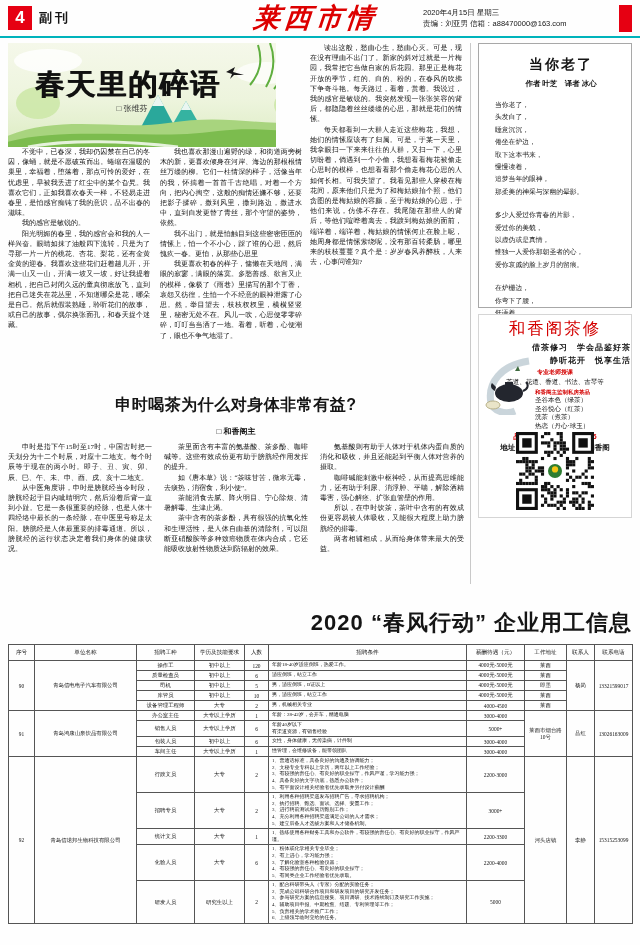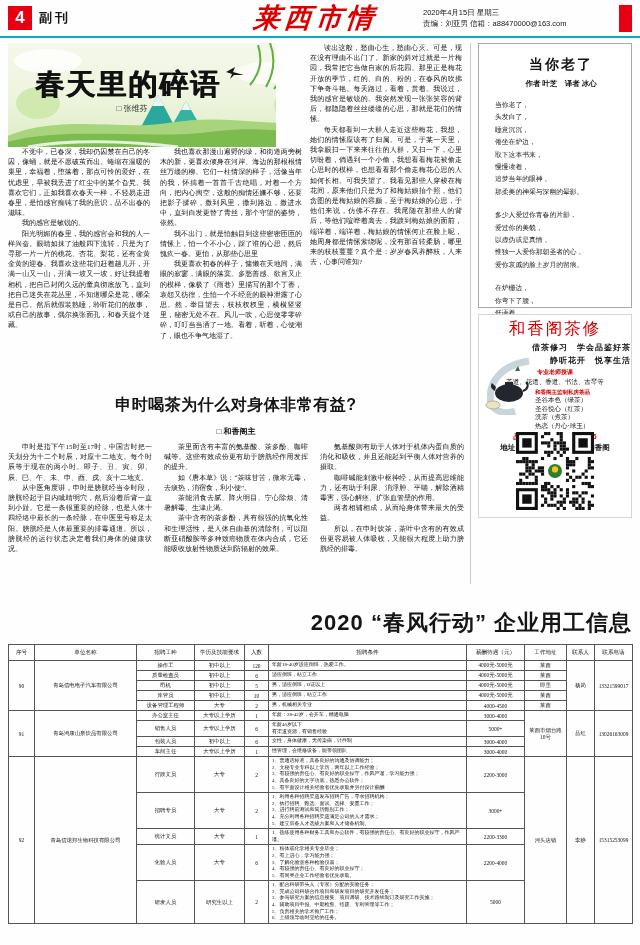--- a/index.html
+++ b/index.html
@@ -147,22 +147,22 @@
         </div>
         <div id="art2-body" class="bodytext">
             <div class="para">申时是指下午15时至17时，中国古时把一天划分为十二个时辰，对应十二地支。每个时辰等于现在的两小时。即子、丑、寅、卯、辰、巳、午、未、申、酉、戌、亥十二地支。</div>
             <div class="para">从中医角度讲，申时是膀胱经当令时段，膀胱经起于目内眦睛明穴，然后沿着后背一直到小趾。它是一条很重要的经脉，也是人体十四经络中最长的一条经脉，在中医里号称足太阳。膀胱经是人体最重要的排毒通道。所以，膀胱经的运行状态决定着我们身体的健康状况。</div>
             <div class="para">茶里面含有丰富的氨基酸、茶多酚、咖啡碱等。这些有效成份更有助于膀胱经作用发挥的提升。</div>
             <div class="para">如《唐本草》说：“茶味甘苦，微寒无毒，去痰热，消宿食，利小便”。</div>
             <div class="para">茶能消食去腻、降火明目、宁心除烦、清暑解毒、生津止渴。</div>
             <div class="para">茶中含有的茶多酚，具有很强的抗氧化性和生理活性，是人体自由基的清除剂，可以阻断亚硝酸胺等多种致癌物质在体内合成，它还能吸收放射性物质达到防辐射的效果。</div>
             <div class="para">氨基酸则有助于人体对于机体内蛋白质的消化和吸收，并且还能起到平衡人体对营养的摄取。</div>
             <div class="para">咖啡碱能刺激中枢神经，从而提高思维能力，还有助于利尿、消浮肿、平喘，解除酒精毒害，强心解痉、扩张血管壁的作用。</div>
+            <div class="para">所以，在申时饮茶，茶叶中含有的有效成份更容易被人体吸收，又能很大程度上助力膀胱经的排毒。</div>
             <div class="para">两者相辅相成，从而给身体带来最大的受益。</div>
-            <div class="para">所以，在申时饮茶，茶叶中含有的有效成份更容易被人体吸收，又能很大程度上助力膀胱经的排毒。</div>
           </div>
       </div>
     </div>
 
     <div class="sidebar">
       <div class="poem-box">
         <div class="poem-title">当你老了</div>
         <div class="poem-byline">作者 叶芝　译者 冰心</div>
         <div id="poem-body">
             <div class="stanza">

